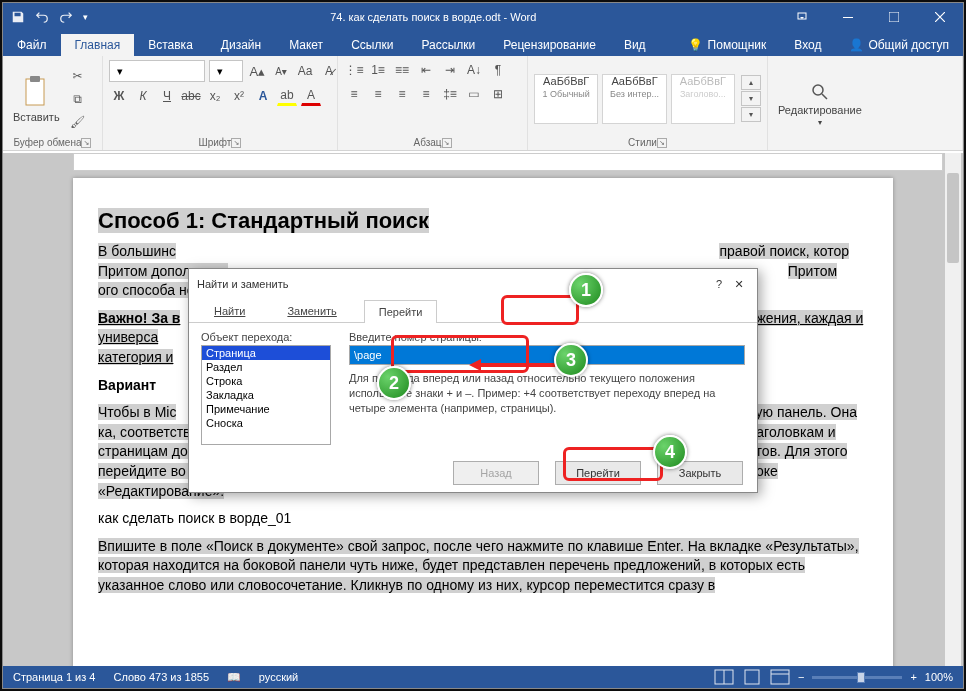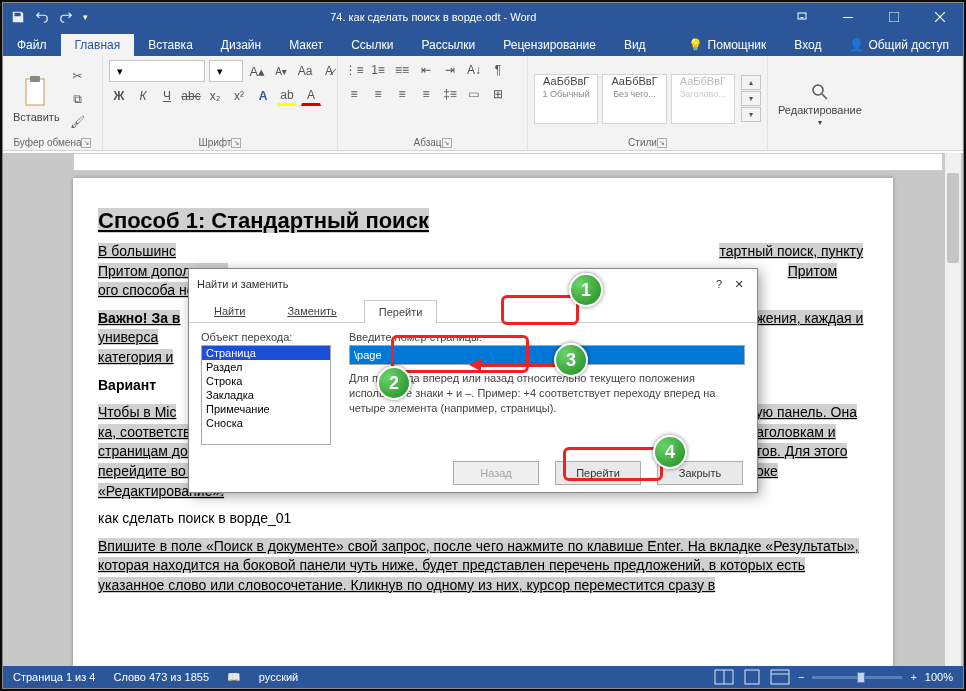--- a/index.html
+++ b/index.html
@@ -26,21 +26,21 @@
 .fontbox { height:22px; border:1px solid #c5c5c5; background:#fff; font-size:11px; padding:0 4px; display:inline-flex; align-items:center; }
 .row { display:flex; gap:4px; align-items:center; }
 .col { display:flex; flex-direction:column; gap:3px; }
 .rbtn { width:20px; height:20px; display:inline-flex; align-items:center; justify-content:center; font-size:12px; color:#555; border:1px solid transparent; }
 .stylebox { width:66px; height:50px; border:1px solid #d4d4d4; background:#fff; display:flex; flex-direction:column; align-items:center; justify-content:flex-start; font-size:9px; color:#888; }
 .stylebox .prev { font-size:11px; color:#444; margin-bottom:2px; }
 .doc { position:absolute; top:150px; left:0; right:0; bottom:22px; background:#c8c8c8; overflow:hidden; }
 .page { position:absolute; top:25px; left:70px; width:820px; background:#fff; padding:30px 25px; min-height:560px; box-shadow:0 0 4px rgba(0,0,0,.3);}
 .page h3 { font-family:"Times New Roman",serif; font-size:22px; font-weight:bold; background:#d0d0d0; display:inline; }
 .page p { font-family:"Times New Roman",serif; font-size:14px; line-height:1.4; margin-top:8px; }
-.page .hl { background:#d0d0d0;text-decoration:underline; }
+.page .hl { background:#d0d0d0; }
 .ruler { position:absolute; top:0; left:70px; right:20px; height:18px; background:#fff; border:1px solid #ccc; }
 .scrollv { position:absolute; top:150px; right:2px; width:16px; bottom:22px; background:#f0f0f0; }
 .scrollv .thumb { position:absolute; top:20px; left:2px; right:2px; height:90px; background:#c5c5c5; border-radius:2px;}
 .status { position:absolute; bottom:0; left:0; right:0; height:22px; background:#2b579a; display:flex; align-items:center; color:#fff; font-size:11px; padding:0 10px; gap:18px; }
 .status .right { margin-left:auto; display:flex; align-items:center; gap:8px; }
 .slider { width:90px; height:3px; background:#5a7fb8; position:relative; }
 .slider .th { position:absolute; top:-4px; left:50%; width:8px; height:11px; background:#c8d4e8; border:1px solid #5a7fb8;}
 .dialog { position:absolute; top:265px; left:185px; width:570px; height:225px; background:#fff; border:1px solid #888; box-shadow:3px 3px 12px rgba(0,0,0,.35); z-index:50; font-size:11px; }
 .dlg-title { height:30px; display:flex; align-items:center; padding:0 8px; color:#333; }
 .dlg-title .sp { flex:1; }
@@ -219,21 +219,21 @@
     </div>
 
     <div class="group" style="width:240px">
       <div class="body">
         <div class="stylebox">
             <span class="prev">АаБбВвГ</span>
             <span>1 Обычный</span>
           </div>
         <div class="stylebox">
             <span class="prev">АаБбВвГ</span>
-            <span>Без чего...</span>
+            <span>Без интер...</span>
           </div>
         <div class="stylebox" style="color:#ccc">
             <span class="prev" style="color:#bbb">АаБбВвГ</span>
             <span>Заголово...</span>
           </div>
         <div class="col" style="gap:1px;margin-left:2px">
           <span class="rbtn" style="height:15px;border:1px solid #c5c5c5;font-size:8px">▴</span>
           <span class="rbtn" style="height:15px;border:1px solid #c5c5c5;font-size:8px">▾</span>
           <span class="rbtn" style="height:15px;border:1px solid #c5c5c5;font-size:8px">▾</span>
         </div>
@@ -256,21 +256,21 @@
         </div>
       </div>
       <div class="lbl"></div>
     </div>
   </div>
 
   <div class="doc">
     <div class="ruler"></div>
     <div class="page">
       <h3><span class="hl">Способ 1: Стандартный поиск</span></h3>
-      <p><span class="hl">В большинс</span> <span style="margin-left:540px" class="hl">тартный поиск, пункту</span><br><span class="hl">Притом дополнител</span><span style="margin-left:560px" class="hl">Притом</span><br><span class="hl">ого способа не у</span></p>
+      <p><span class="hl">В большинс</span> <span style="margin-left:540px" class="hl">правой поиск, котор</span><br><span class="hl">Притом дополнител</span><span style="margin-left:560px" class="hl">Притом</span><br><span class="hl">ого способа не у</span></p>
       <p><span class="hl"><b><u>Важно! За в</u></b></span><span style="margin-left:560px" class="hl"><u>ложения, каждая и</u></span><br><span class="hl"><u>универса</u></span><br><span class="hl"><u>категория и</u></span></p>
       <p><b>Вариант</b></p>
       <p><span class="hl">Чтобы в Mic</span><span style="margin-left:540px" class="hl">ционную панель. Она</span><br><span class="hl">ка, соответствующего пользовательскому запросу. Среди дополнительных функций есть анализ по заголовкам и страницам документа. Панель можно вызвать посредством специальной кнопки на ленте инструментов. Для этого перейдите во вкладку «Главная» и правой части щелкните по пункту «Найти», расположенному в блоке «Редактирование».</span></p>
       <p><span>как сделать поиск в ворде_01</span></p>
       <p><span class="hl">Впишите в поле «Поиск в документе» свой запрос, после чего нажмите по клавише Enter. На вкладке «Результаты», которая находится на боковой панели чуть ниже, будет представлен перечень предложений, в которых есть указанное слово или словосочетание. Кликнув по одному из них, курсор переместится сразу в</span></p>
     </div>
   </div>
 
   <div class="scrollv">
       <div class="thumb"></div>

